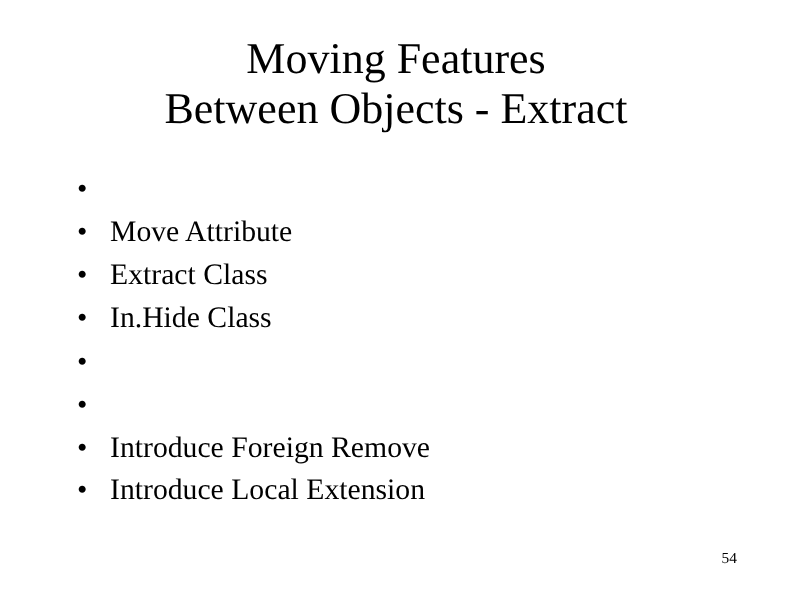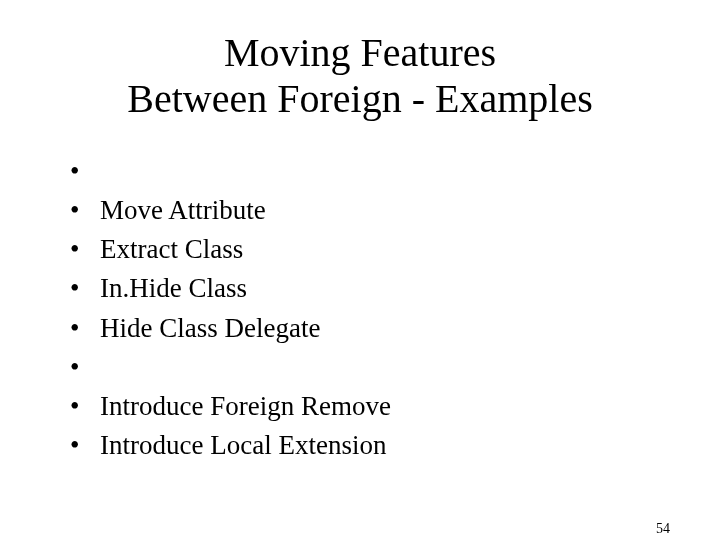--- a/index.html
+++ b/index.html
@@ -49,53 +49,52 @@
       position: absolute;
       bottom: 20px;
       left: 0;
       width: 100%;
       display: flex;
       justify-content: center;
       font-size: 14px;
     }
     .page-number {
       position: absolute;
-      bottom: 3px;
+      bottom: 23px;
       right: 50px;
       font-size: 14px;
     }
   </style>
 </head>
 <body>
 
 <div class="slide">
   <h1 class="title">
     <span>Moving Features</span><br>
-    <span>Between Foreign - Examples</span>
+    <span>Between Objects - Extract</span>
   </h1>
 
   <ul class="bullet-list">
     <li>
       <span class="bullet-dot">•</span>
     </li>
     <li>
       <span class="bullet-dot">•</span>
       <span>Move Attribute</span>
     </li>
     <li>
       <span class="bullet-dot">•</span>
       <span>Extract Class</span>
     </li>
     <li>
       <span class="bullet-dot">•</span>
       <span>In.Hide Class</span>
     </li>
     <li>
       <span class="bullet-dot">•</span>
-      <span>Hide Class Delegate</span>
     </li>
     <li>
       <span class="bullet-dot">•</span>
     </li>
     <li>
       <span class="bullet-dot">•</span>
       <span>Introduce Foreign Remove</span>
     </li>
     <li>
       <span class="bullet-dot">•</span>

